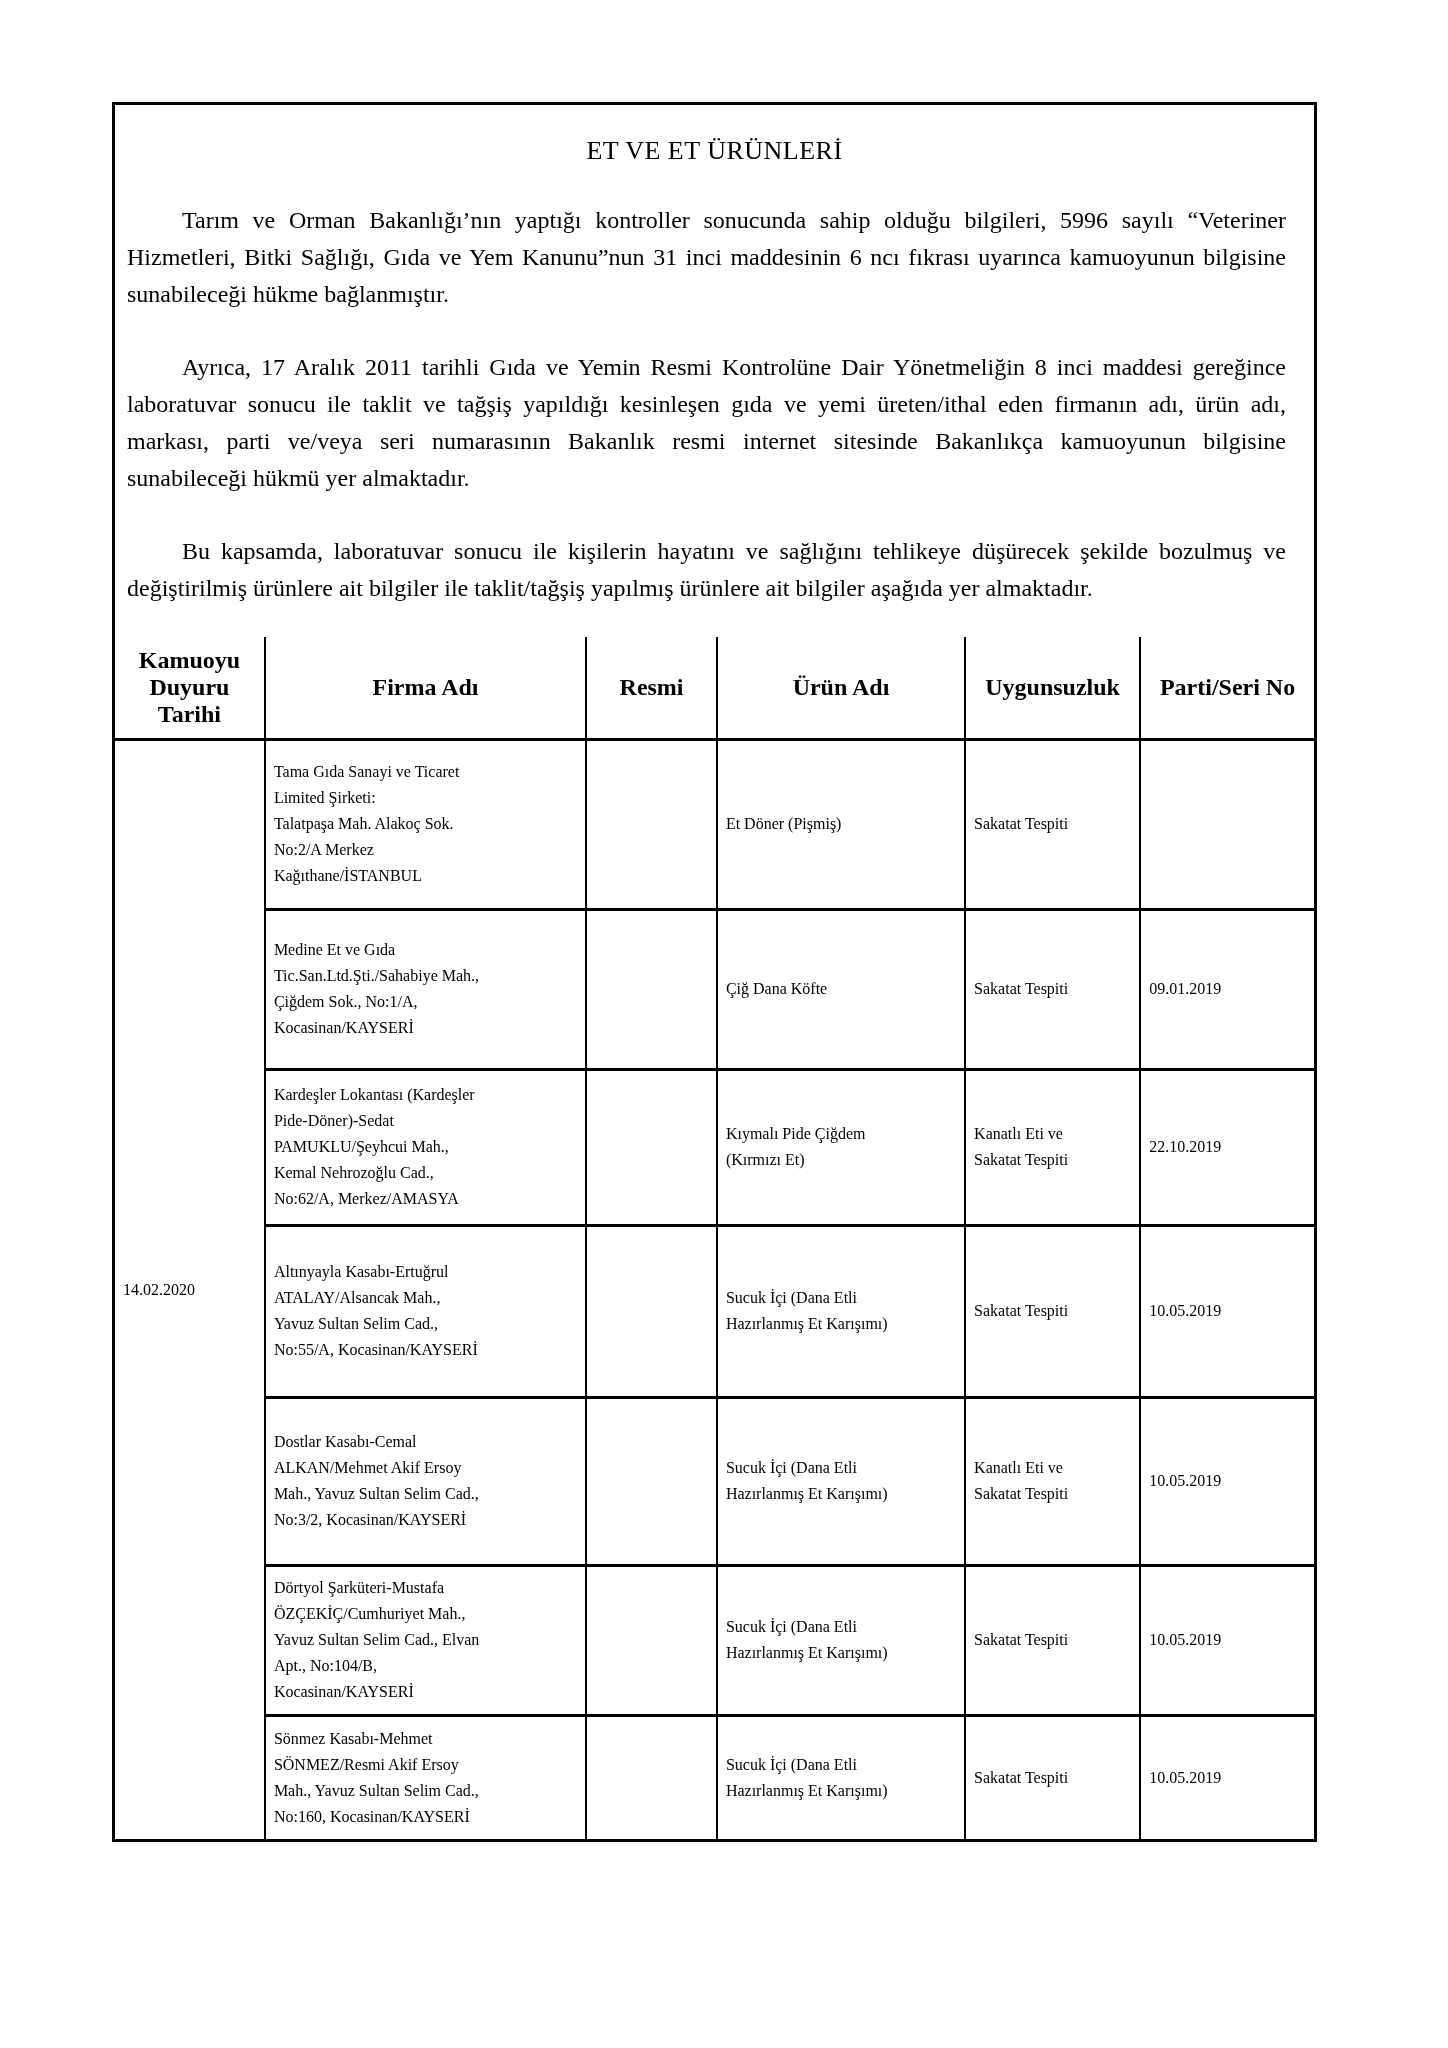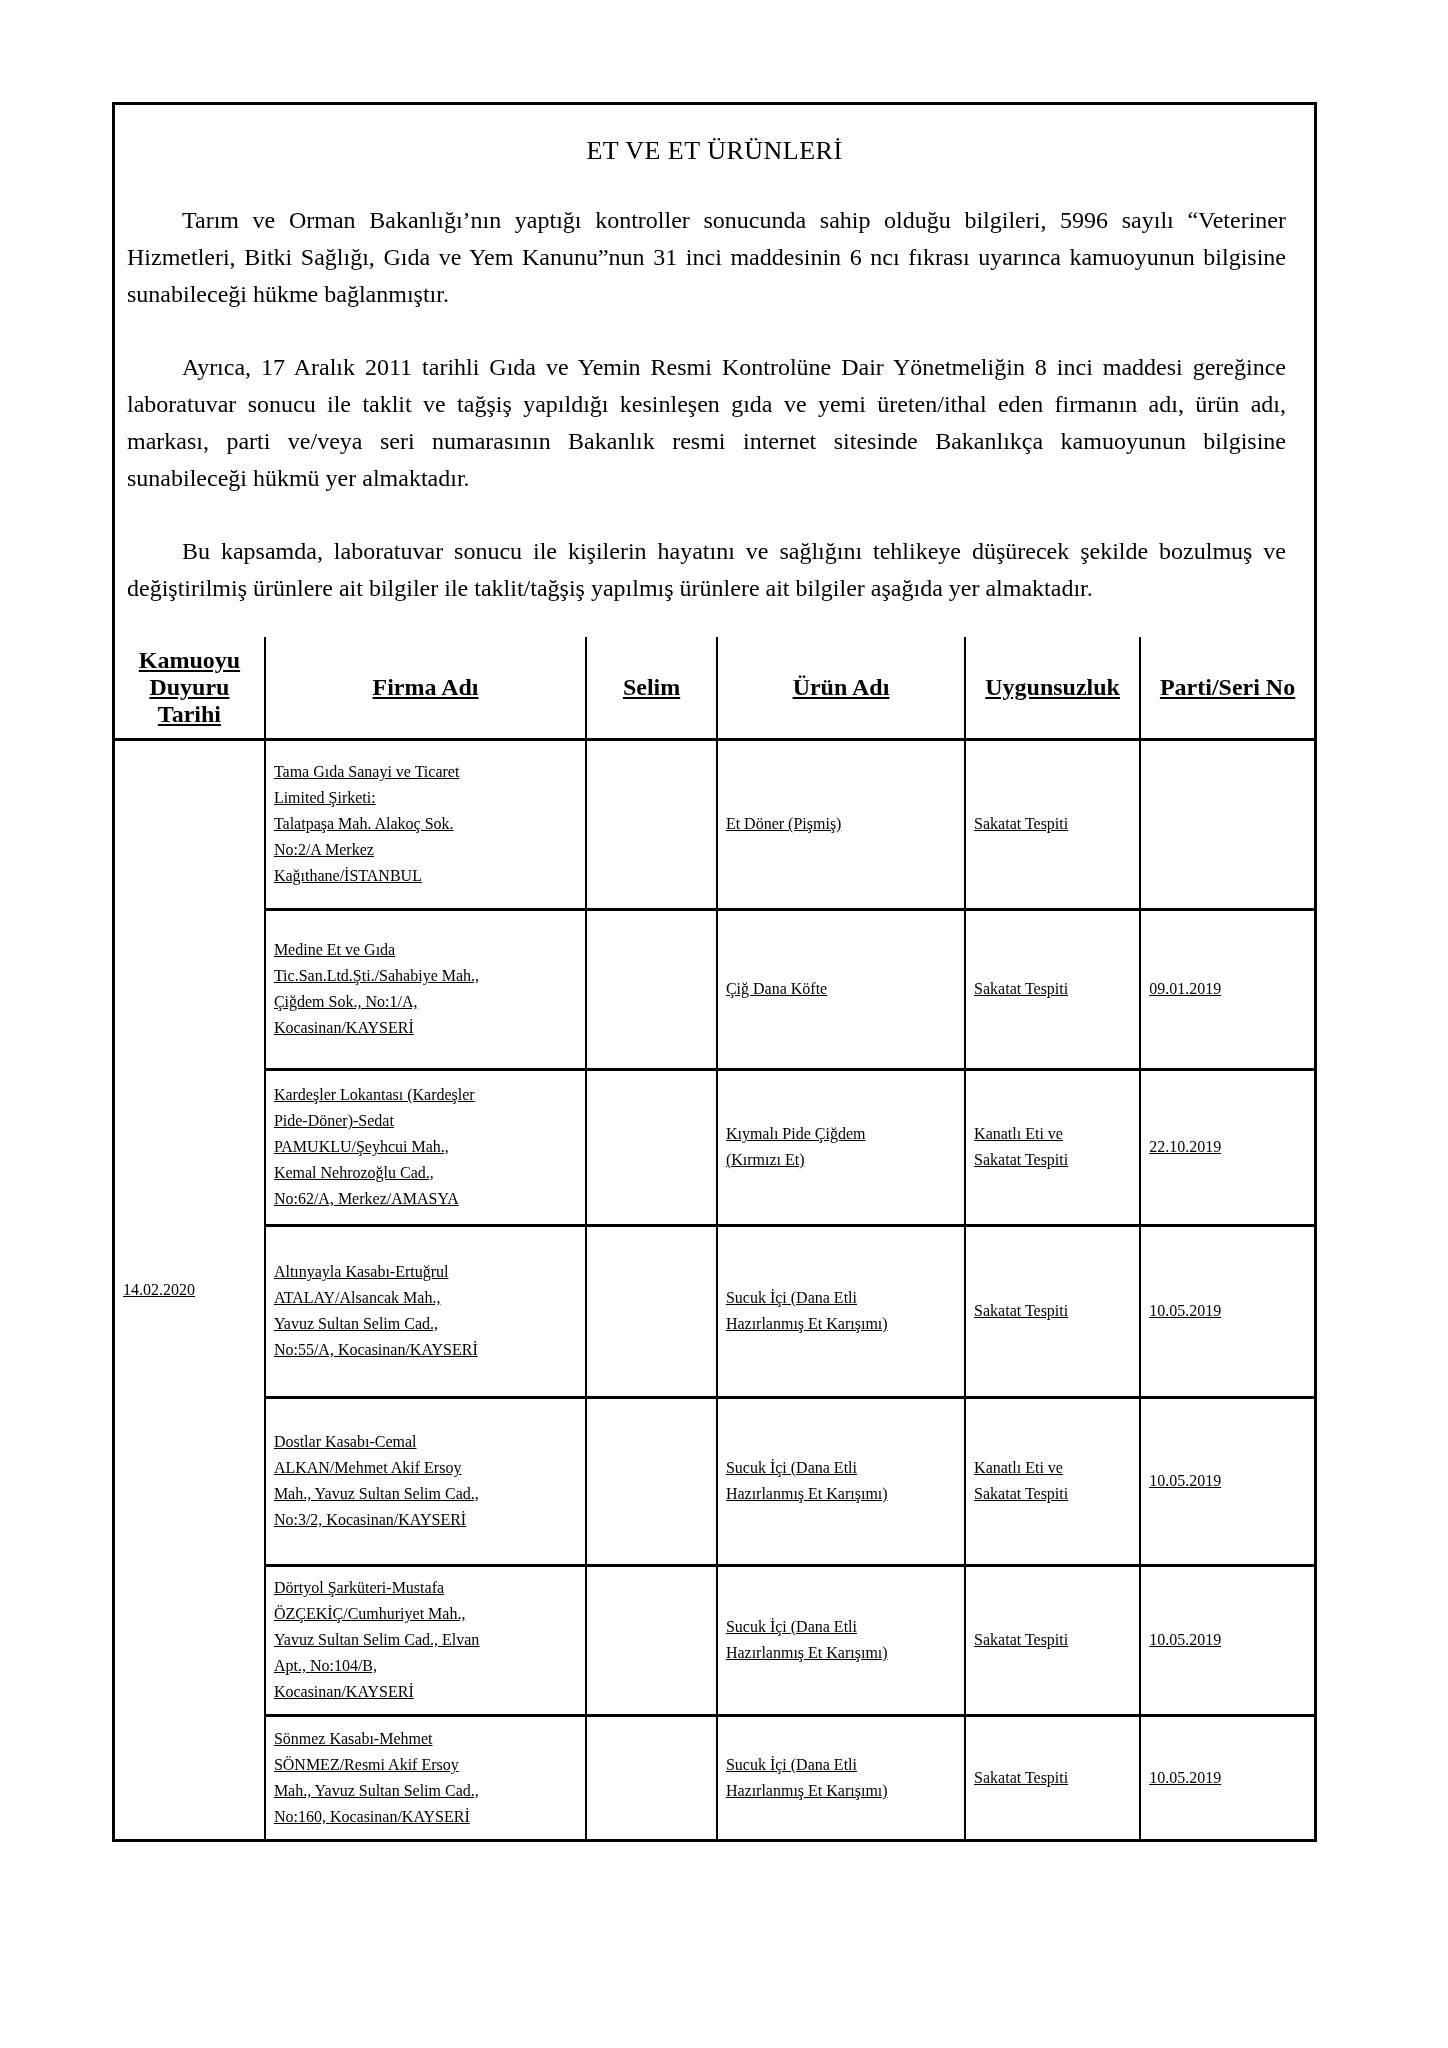--- a/index.html
+++ b/index.html
@@ -38,21 +38,20 @@
     text-indent: 55px;
     margin: 36px 28px 0 12px;
     font-family: Liberation Serif, serif;
   }
   table.products {
     width: 100%;
     border-collapse: collapse;
     table-layout: fixed;
     margin-top: 30px;
     border-style: hidden; 
-    text-decoration: underline;
   }
   table.products th,
   table.products td {
     border-left: 2px solid #000;
     border-right: 2px solid #000;
     border-top: 3px solid #000;
     border-bottom: 3px solid #000;
     box-sizing: border-box;
     overflow: hidden;
   }
@@ -109,21 +108,21 @@
         <col class="c-firm">
         <col class="c-brand">
       <col class="c-prod">
         <col class="c-nonc">
         <col class="c-lot">
     </colgroup>
     <thead>
       <tr>
         <th>Kamuoyu Duyuru Tarihi</th>
         <th>Firma Adı</th>
-        <th>Selim</th>
+        <th>Resmi</th>
         <th>Ürün Adı</th>
         <th>Uygunsuzluk</th>
         <th>Parti/Seri No</th>
       </tr>
     </thead>
     <tbody>
       <tr class="r1">
         <td rowspan="7" class="cell-center">14.02.2020</td>
         <td class="cell-firm">Tama Gıda Sanayi ve Ticaret
 Limited Şirketi:

